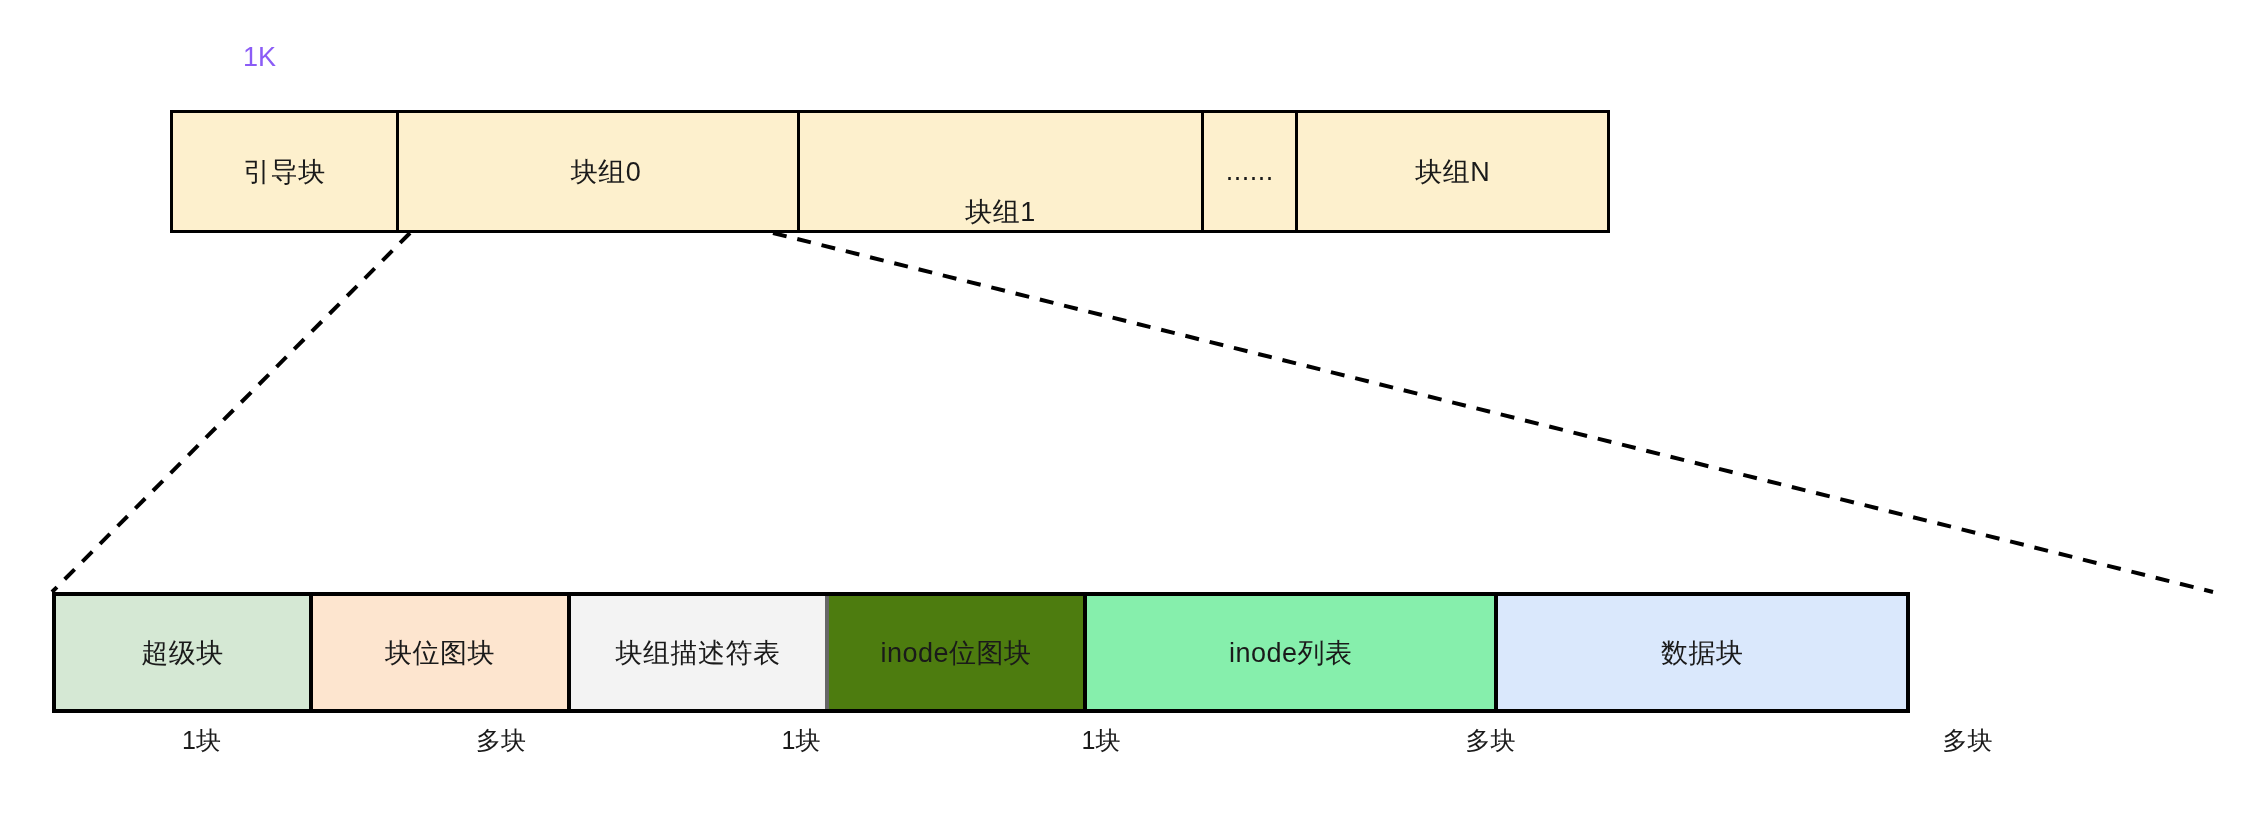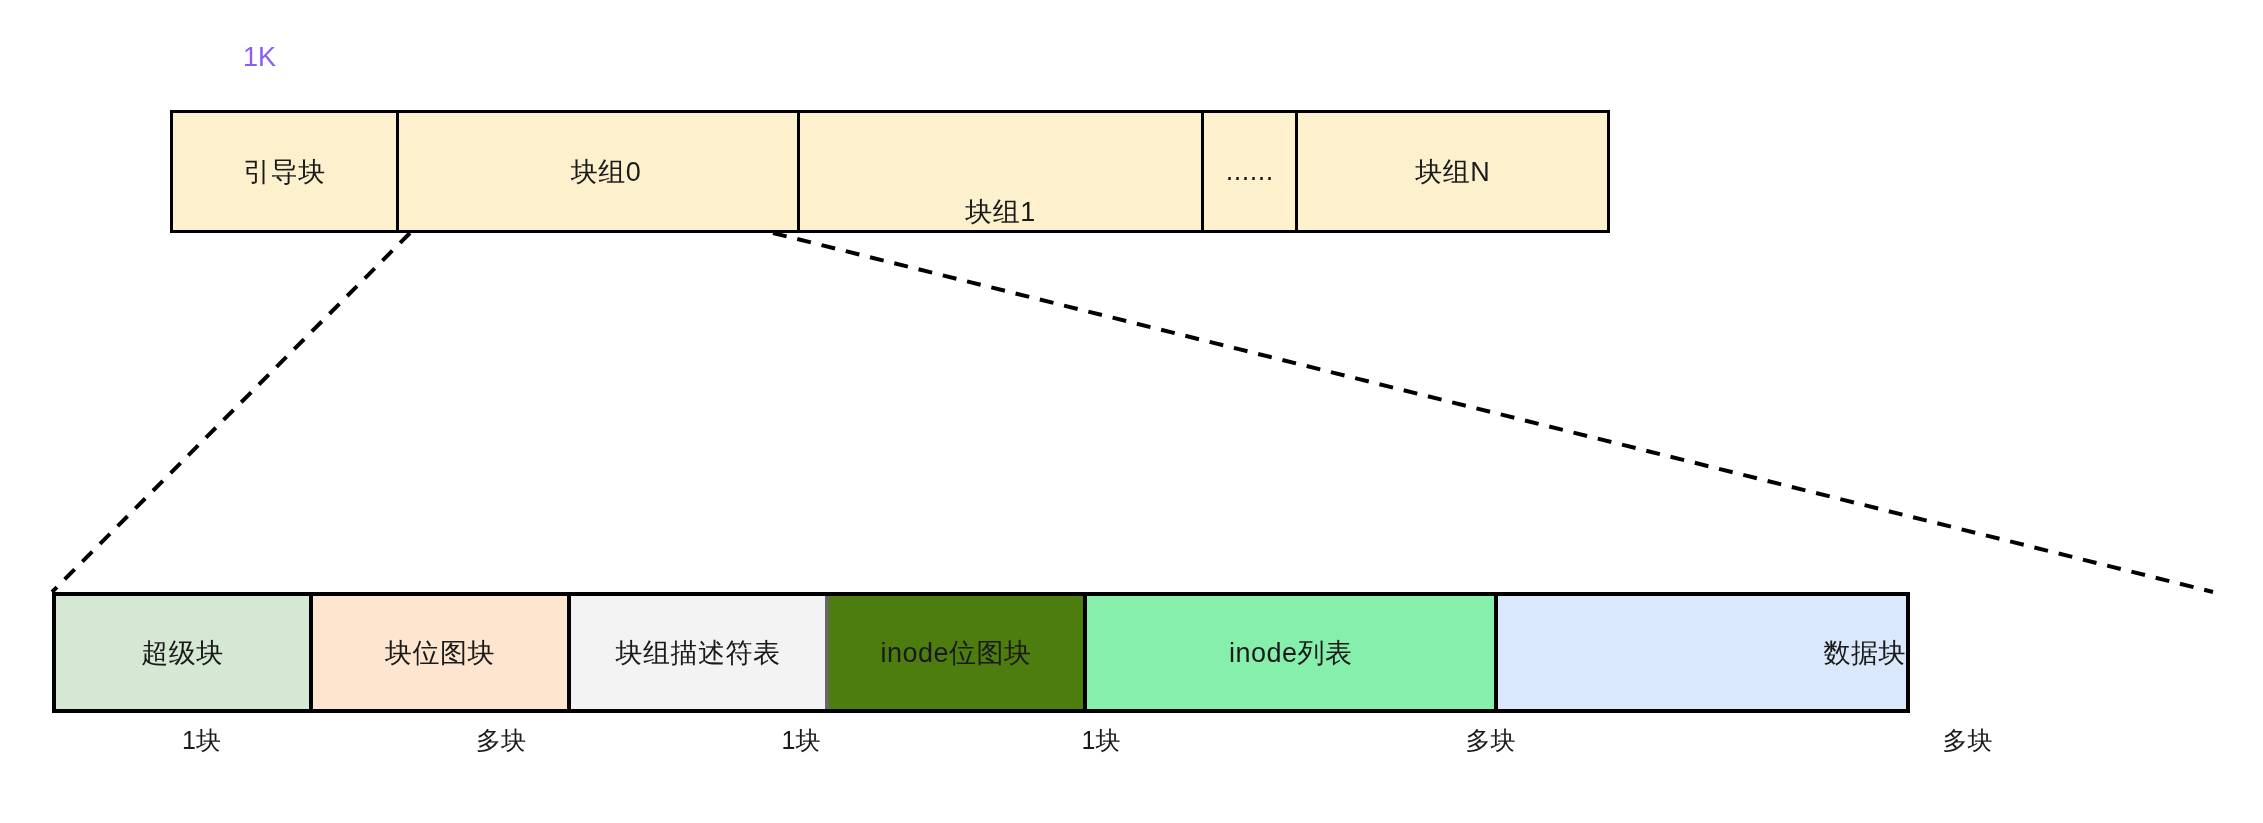--- a/index.html
+++ b/index.html
@@ -149,21 +149,21 @@
     </div>
     <div class="bg-cell muted-border" style="width:300px;background:#f3f3f3;">
       <span>块组描述符表</span>
     </div>
     <div class="bg-cell" style="width:300px;background:#4d7c0f;">
       <span>inode位图块</span>
     </div>
     <div class="bg-cell" style="width:479px;background:#86efac;align-items:center;">
       <span>inode列表</span>
     </div>
-    <div class="bg-cell" style="width:475px;background:#dae8fc;justify-content:flex-end;">
+    <div class="bg-cell" style="width:475px;background:#dae8fc;">
       <span>数据块</span>
     </div>
   </div>
 
   <div class="count-row">
     <div class="count-label" style="width:299px;">1块</div>
     <div class="count-label" style="width:300px;">多块</div>
     <div class="count-label" style="width:300px;">1块</div>
     <div class="count-label" style="width:300px;">1块</div>
     <div class="count-label" style="width:479px;">多块</div>

